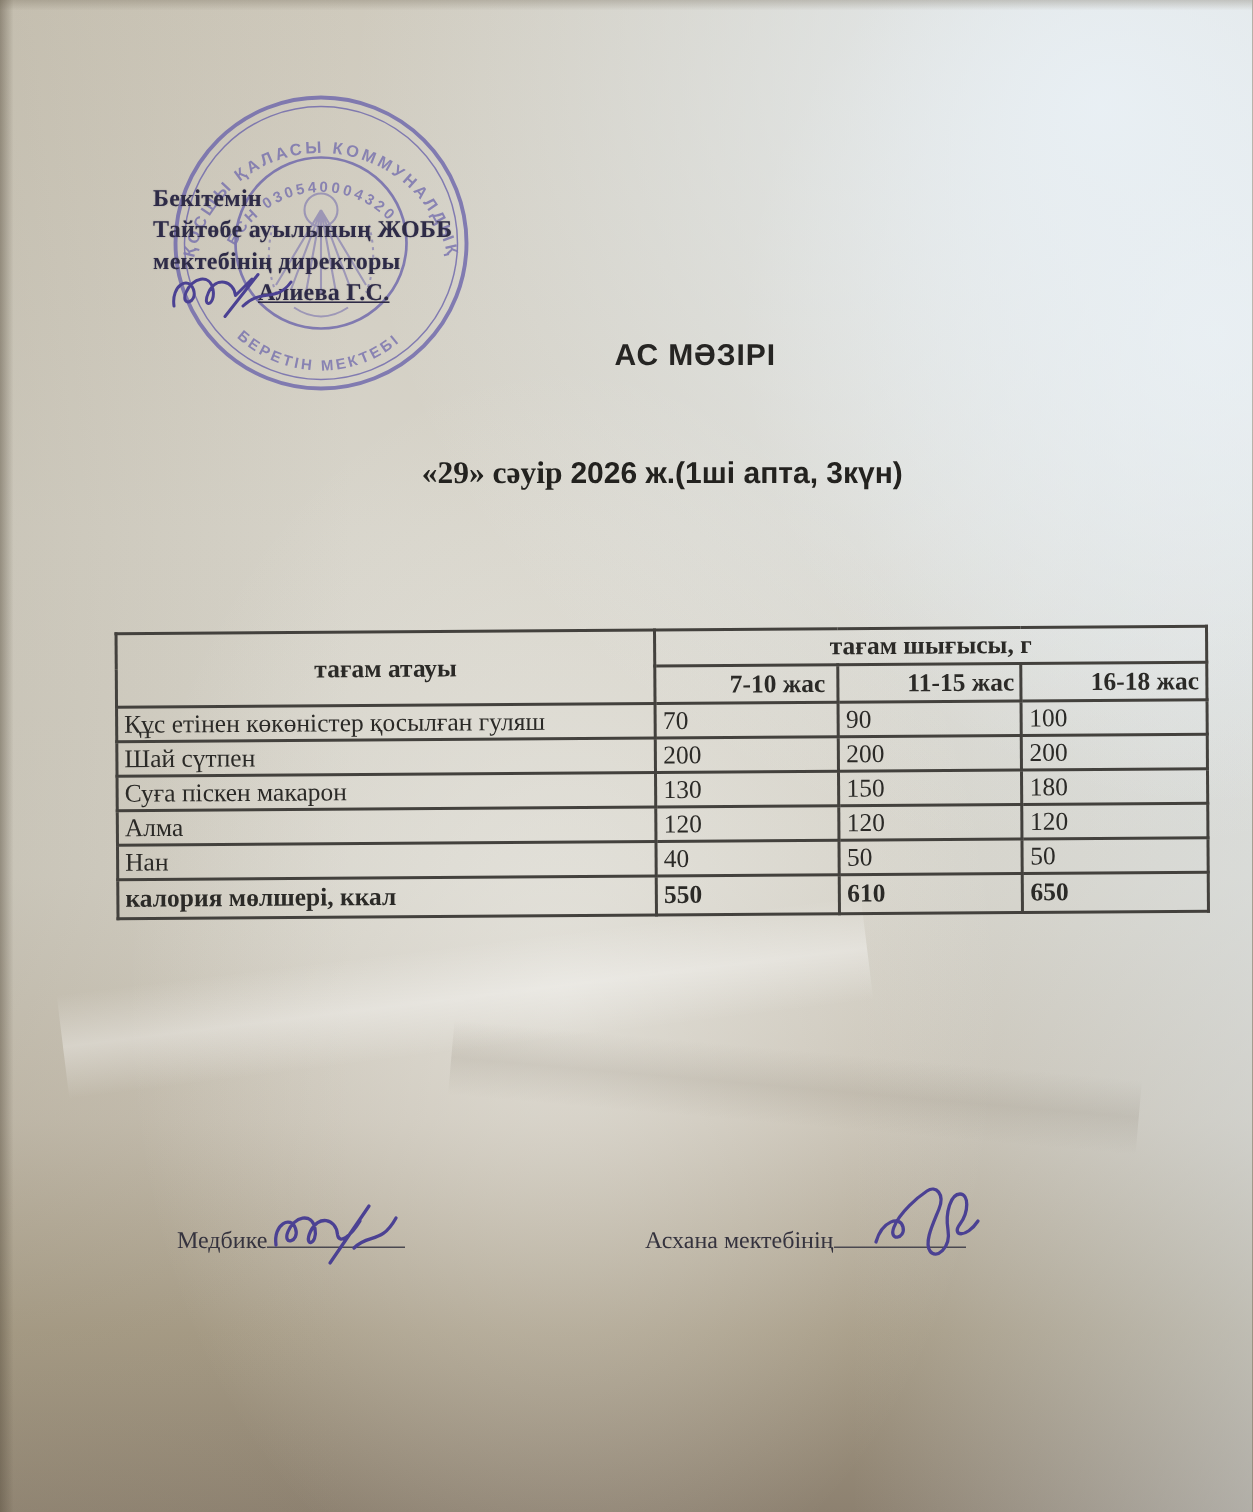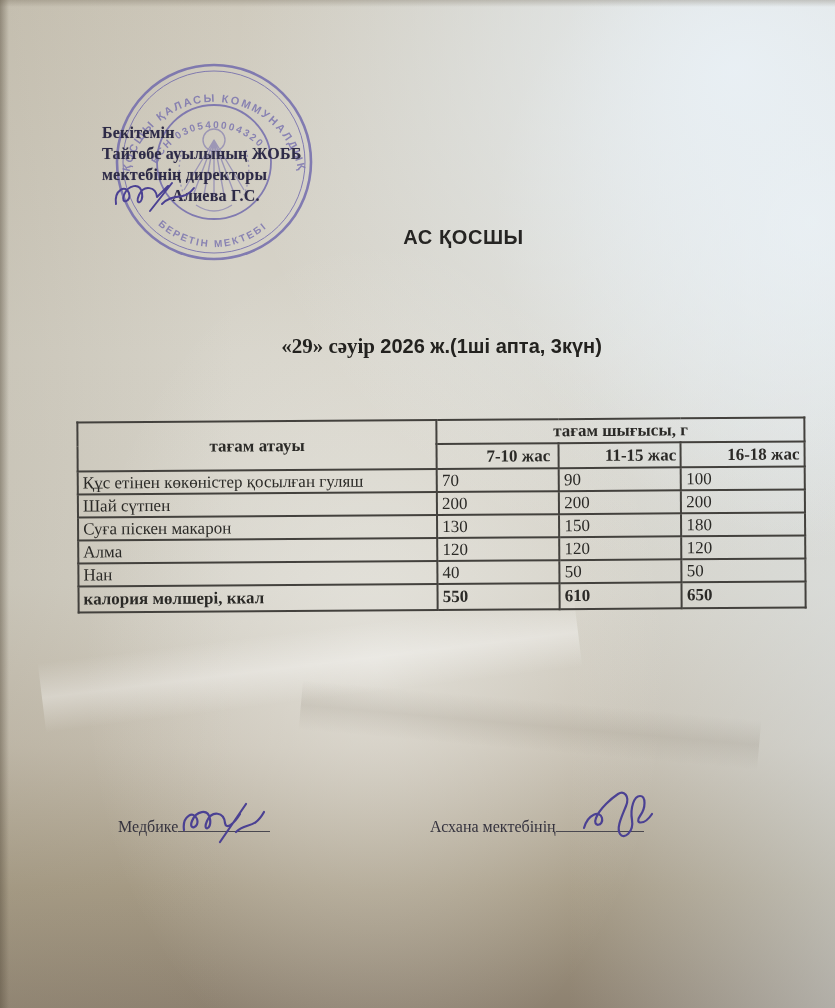--- a/index.html
+++ b/index.html
@@ -46,32 +46,32 @@
   }
   .approval {
     position:absolute; left:102px; top:122px; width:280px;
     font-weight:bold; font-size:16px; line-height:21px;
     color:#2e2b47; letter-spacing:0.2px;
     text-shadow:0 0 1px rgba(46,43,71,0.35);
   }
   .approval .sig-scribble {
     position:absolute; left:8px; top:56px; width:110px; height:38px;
   }
-  .approval .name-line { padding-left:70px; }
+  .approval .name-line { padding-left:70px;text-decoration:underline; }
 
   
   .doc-title {
     position:absolute; top:226px; left:0; width:100%;
     padding-left:92px; text-align:center;
     font-family:"Liberation Sans", sans-serif;
     font-weight:bold; font-size:20px; letter-spacing:0.6px; color:#262523;
   }
   .doc-date {
     position:absolute; top:303px; left:0; width:100%;
-    padding-left:48px; text-align:center; color:#23221f;margin-top:31px;
+    padding-left:48px; text-align:center; color:#23221f;
   }
   .doc-date .d1 { font-family:"Liberation Serif", serif; font-weight:bold; font-size:21px; }
   .doc-date .d2 { font-family:"Liberation Sans", sans-serif; font-weight:bold; font-size:20px; }
 
   
   .menu-table-wrap {
     position:absolute; left:77px; top:419px; width:729px;
     transform:rotate(-0.4deg);
   }
   table.menu {
@@ -140,21 +140,21 @@
   <div class="approval">
     <div>Бекітемін</div>
     <div>Тайтөбе ауылының ЖОББ</div>
     <div>мектебінің директоры</div>
     <div class="name-line">Алиева Г.С.</div>
     <svg class="sig-scribble" viewBox="0 0 110 38">
       <path class="ink" stroke-width="2" d="M6,26 C4,12 16,6 19,15 C22,24 10,27 14,17 C18,7 30,4 32,15 C34,26 24,28 29,17 C34,6 46,9 47,19 L58,8 M40,33 L62,5 M52,26 C64,14 74,24 84,10"></path>
     </svg>
   </div>
 
-  <div class="doc-title">АС ҚОСШЫ</div>
+  <div class="doc-title">АС МӘЗІРІ</div>
 
   <div class="doc-date">
     <span class="d1">«29» сәуір </span><span class="d2">2026 ж.(1ші апта, 3күн)</span>
   </div>
 
   <div class="menu-table-wrap">
     <table class="menu">
       <colgroup>
         <col style="width:49.4%">
           <col style="width:16.8%">

